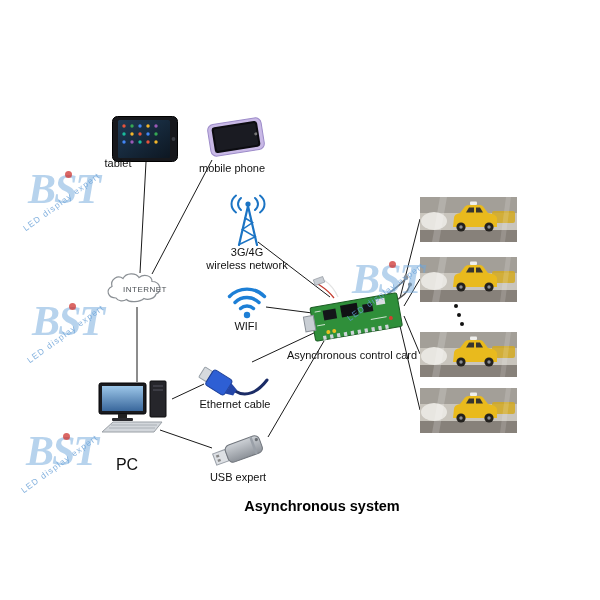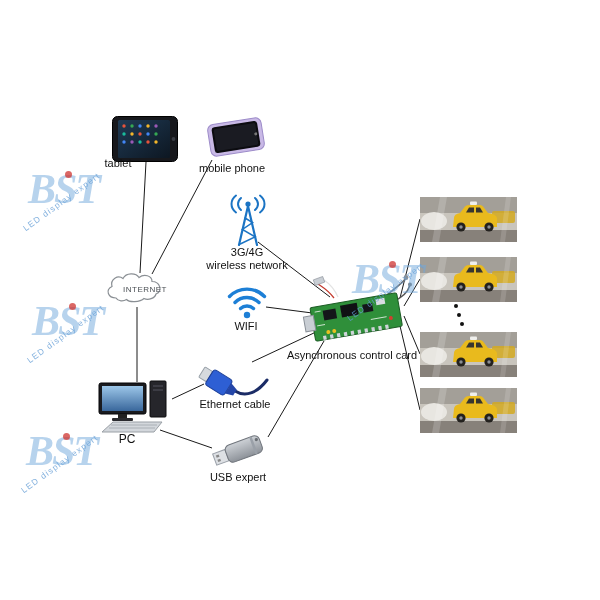--- a/index.html
+++ b/index.html
@@ -8,21 +8,21 @@
     font-family:"Liberation Sans",sans-serif;overflow:hidden;
   }
   .lines{position:absolute;left:0;top:0;z-index:1;}
   .dev{position:absolute;z-index:3;}
   .lbl{
     position:absolute;z-index:4;font-size:11px;color:#111;
     transform:translateX(-50%);white-space:nowrap;text-align:left;
   }
   .lbl.small{font-size:11px;}
   .lbl.tiny{font-size:8px;color:#4a4f54;letter-spacing:.5px;}
-  .lbl.big{font-size:12px;}
+  .lbl.big{font-size:16px;margin-top:24px;}
   .title{
     position:absolute;left:322px;top:498px;z-index:4;
     transform:translateX(-50%);font-weight:bold;font-size:14.5px;color:#000;
     white-space:nowrap;
   }
   .screen{position:absolute;left:420px;width:97px;height:45px;z-index:3;}
   .dots{position:absolute;left:452px;top:303px;z-index:3;}
   .watermark{position:absolute;width:96px;height:86px;z-index:6;pointer-events:none;}
   .wm-text{
     position:absolute;left:2px;top:8px;
@@ -294,14 +294,15 @@
   </div>
 
   <svg class="dots" width="14" height="26">
     <g fill="#111">
       <circle cx="4" cy="3" r="2"></circle>
         <circle cx="7" cy="12" r="2"></circle>
         <circle cx="10" cy="21" r="2"></circle>
     </g>
   </svg>
 
+  <div class="title">Asynchronous system</div>
 
 </div>
 
 </body></html>

